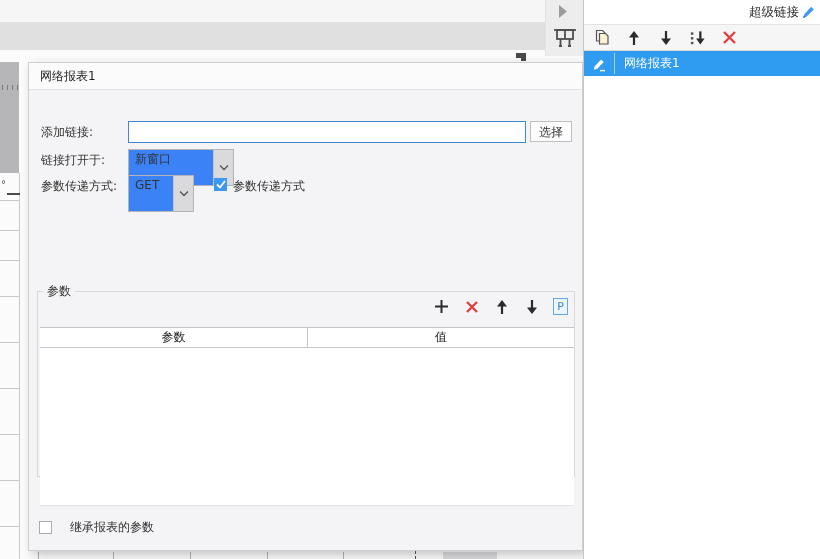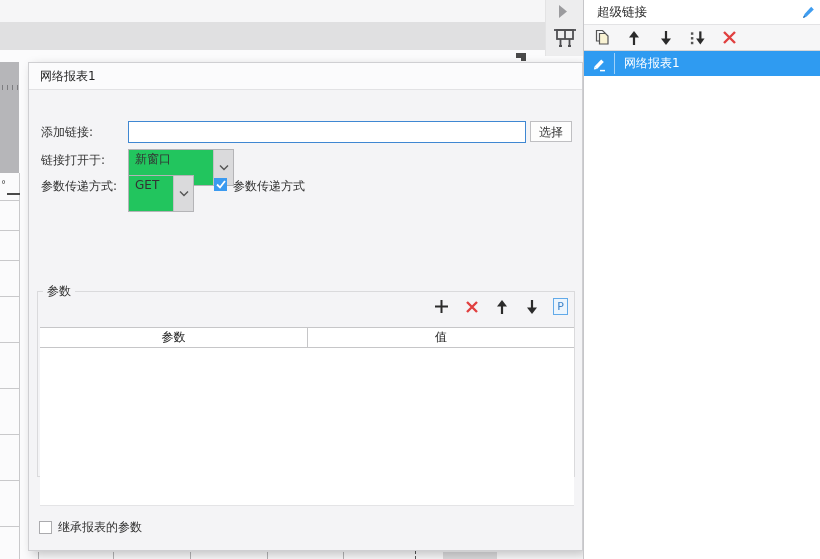--- a/index.html
+++ b/index.html
@@ -23,43 +23,43 @@
   .cell-dashed { position:absolute; top:551px; left:415px; width:1px; height:8px; border-left:1px dashed #555; }
   .cell-gray { position:absolute; top:552px; left:443px; width:54px; height:7px; background:#dcdcde; }
 
   
   .dialog { position:absolute; left:28px; top:62px; width:555px; height:489px; background:#f4f4f6; border:1px solid #cfcfd2; box-shadow:4px 4px 10px rgba(0,0,0,0.22); }
   .dialog-titlebar { height:27px; background:#fbfbfc; border-bottom:1px solid #e2e2e4; line-height:26px; padding-left:11px; color:#222; }
   .frow { position:absolute; left:0; width:100%; }
   .flabel { position:absolute; left:12px; color:#333; }
   .report-input { position:absolute; left:99px; top:-3px; width:398px; height:22px; border:1px solid #3f87d2; background:#fff; outline:none; font:inherit; padding:0 4px; }
   .select-btn { position:absolute; left:501px; top:-3px; width:42px; height:21px; background:#fdfdfd; border:1px solid #bfbfc2; font:inherit; color:#333; text-align:center; line-height:18px; }
-  .combo { position:absolute; top:-3px; height:37px; background:#22c55e; border:1px solid #b4b4b7; display:flex; }
+  .combo { position:absolute; top:-3px; height:37px; background:#3b82f6; border:1px solid #b4b4b7; display:flex; }
   .combo .val { flex:1; line-height:19px; padding-left:6px; white-space:nowrap; overflow:hidden; }
   .combo .chev { width:20px; background:#dadadc; border-left:1px solid #c2c2c4; display:flex; align-items:center; justify-content:center; }
   .cbx { position:absolute; width:13px; height:13px; border:1px solid #ababae; background:#fff; }
   .cbx.checked { background:#3b9af0; border-color:#3b9af0; display:flex; align-items:center; justify-content:center; }
 
   .groupbox { position:absolute; left:8px; top:228px; width:538px; height:186px; border:1px solid #dadadc; }
   .group-legend { position:absolute; left:5px; top:-9px; background:#f4f4f6; padding:0 4px; color:#333; }
   .group-toolbar { position:absolute; right:6px; top:6px; display:flex; align-items:center; gap:13px; }
   .gicon { width:17px; height:17px; display:flex; align-items:center; justify-content:center; }
   .p-icon { width:15px; height:17px; border:1px solid #62aae9; background:#ecf5fd; color:#3d83c9; font-size:11px; text-align:center; line-height:15px; }
   .ptable-head { position:absolute; left:2px; top:35px; width:534px; height:21px; background:#fff; border-top:1px solid #c6c6c8; border-bottom:1px solid #c6c6c8; display:flex; }
   .ptable-head .hcell { line-height:19px; text-align:center; color:#222; }
   .ptable-head .hcell:first-child { width:268px; border-right:1px solid #c6c6c8; }
   .ptable-head .hcell:last-child { flex:1; }
   .ptable-body { position:absolute; left:2px; top:56px; width:534px; height:158px; background:#fff; border-bottom:1px solid #e4e4e6; }
-  .inherit-row { position:absolute; left:10px; top:456px; display:flex; align-items:center; gap:6px; }
+  .inherit-row { position:absolute; left:10px; top:456px; display:flex; align-items:center; gap:18px; }
   .inherit-row .cbx { position:static; }
 
   
   .panel { position:absolute; left:583px; top:0; width:237px; height:559px; background:#fff; border-left:1px solid #c6c6c9; }
   .panel-header { height:25px; border-bottom:1px solid #e3e3e5; display:flex; align-items:center; padding:0 5px 0 13px; }
-  .panel-title { flex:1; color:#2b2b2b; font-size:12.5px; }
+  .panel-title { flex:1; color:#2b2b2b; font-size:12.5px;text-align:right; }
   .add-row { height:34px; border-bottom:1px solid #e3e3e5; position:relative; }
   .add-label { position:absolute; left:13px; top:9px; color:#333; }
   .add-btn { position:absolute; left:78px; top:6px; width:157px; height:23px; background:#fff; border:1px solid #c9c9cb; display:flex; align-items:center; justify-content:center; gap:3px; }
   .add-plus { font-size:16px; font-weight:bold; color:#2b2b2b; line-height:16px; }
   .tri-down { width:0; height:0; border-left:4px solid transparent; border-right:4px solid transparent; border-top:5px solid #666; margin-top:2px; }
   .list-toolbar { height:26px; background:#f6f6f7; border-bottom:1px solid #d6d6d8; display:flex; align-items:center; gap:15px; padding-left:9px; }
   .list-item { height:25px; background:#2f9bf1; display:flex; align-items:stretch; color:#fff; }
   .li-iconcell { width:30px; display:flex; align-items:center; justify-content:center; }
   .li-sep { width:1px; background:rgba(255,255,255,0.55); margin:2px 0; }
   .li-label { line-height:25px; padding-left:9px; }

